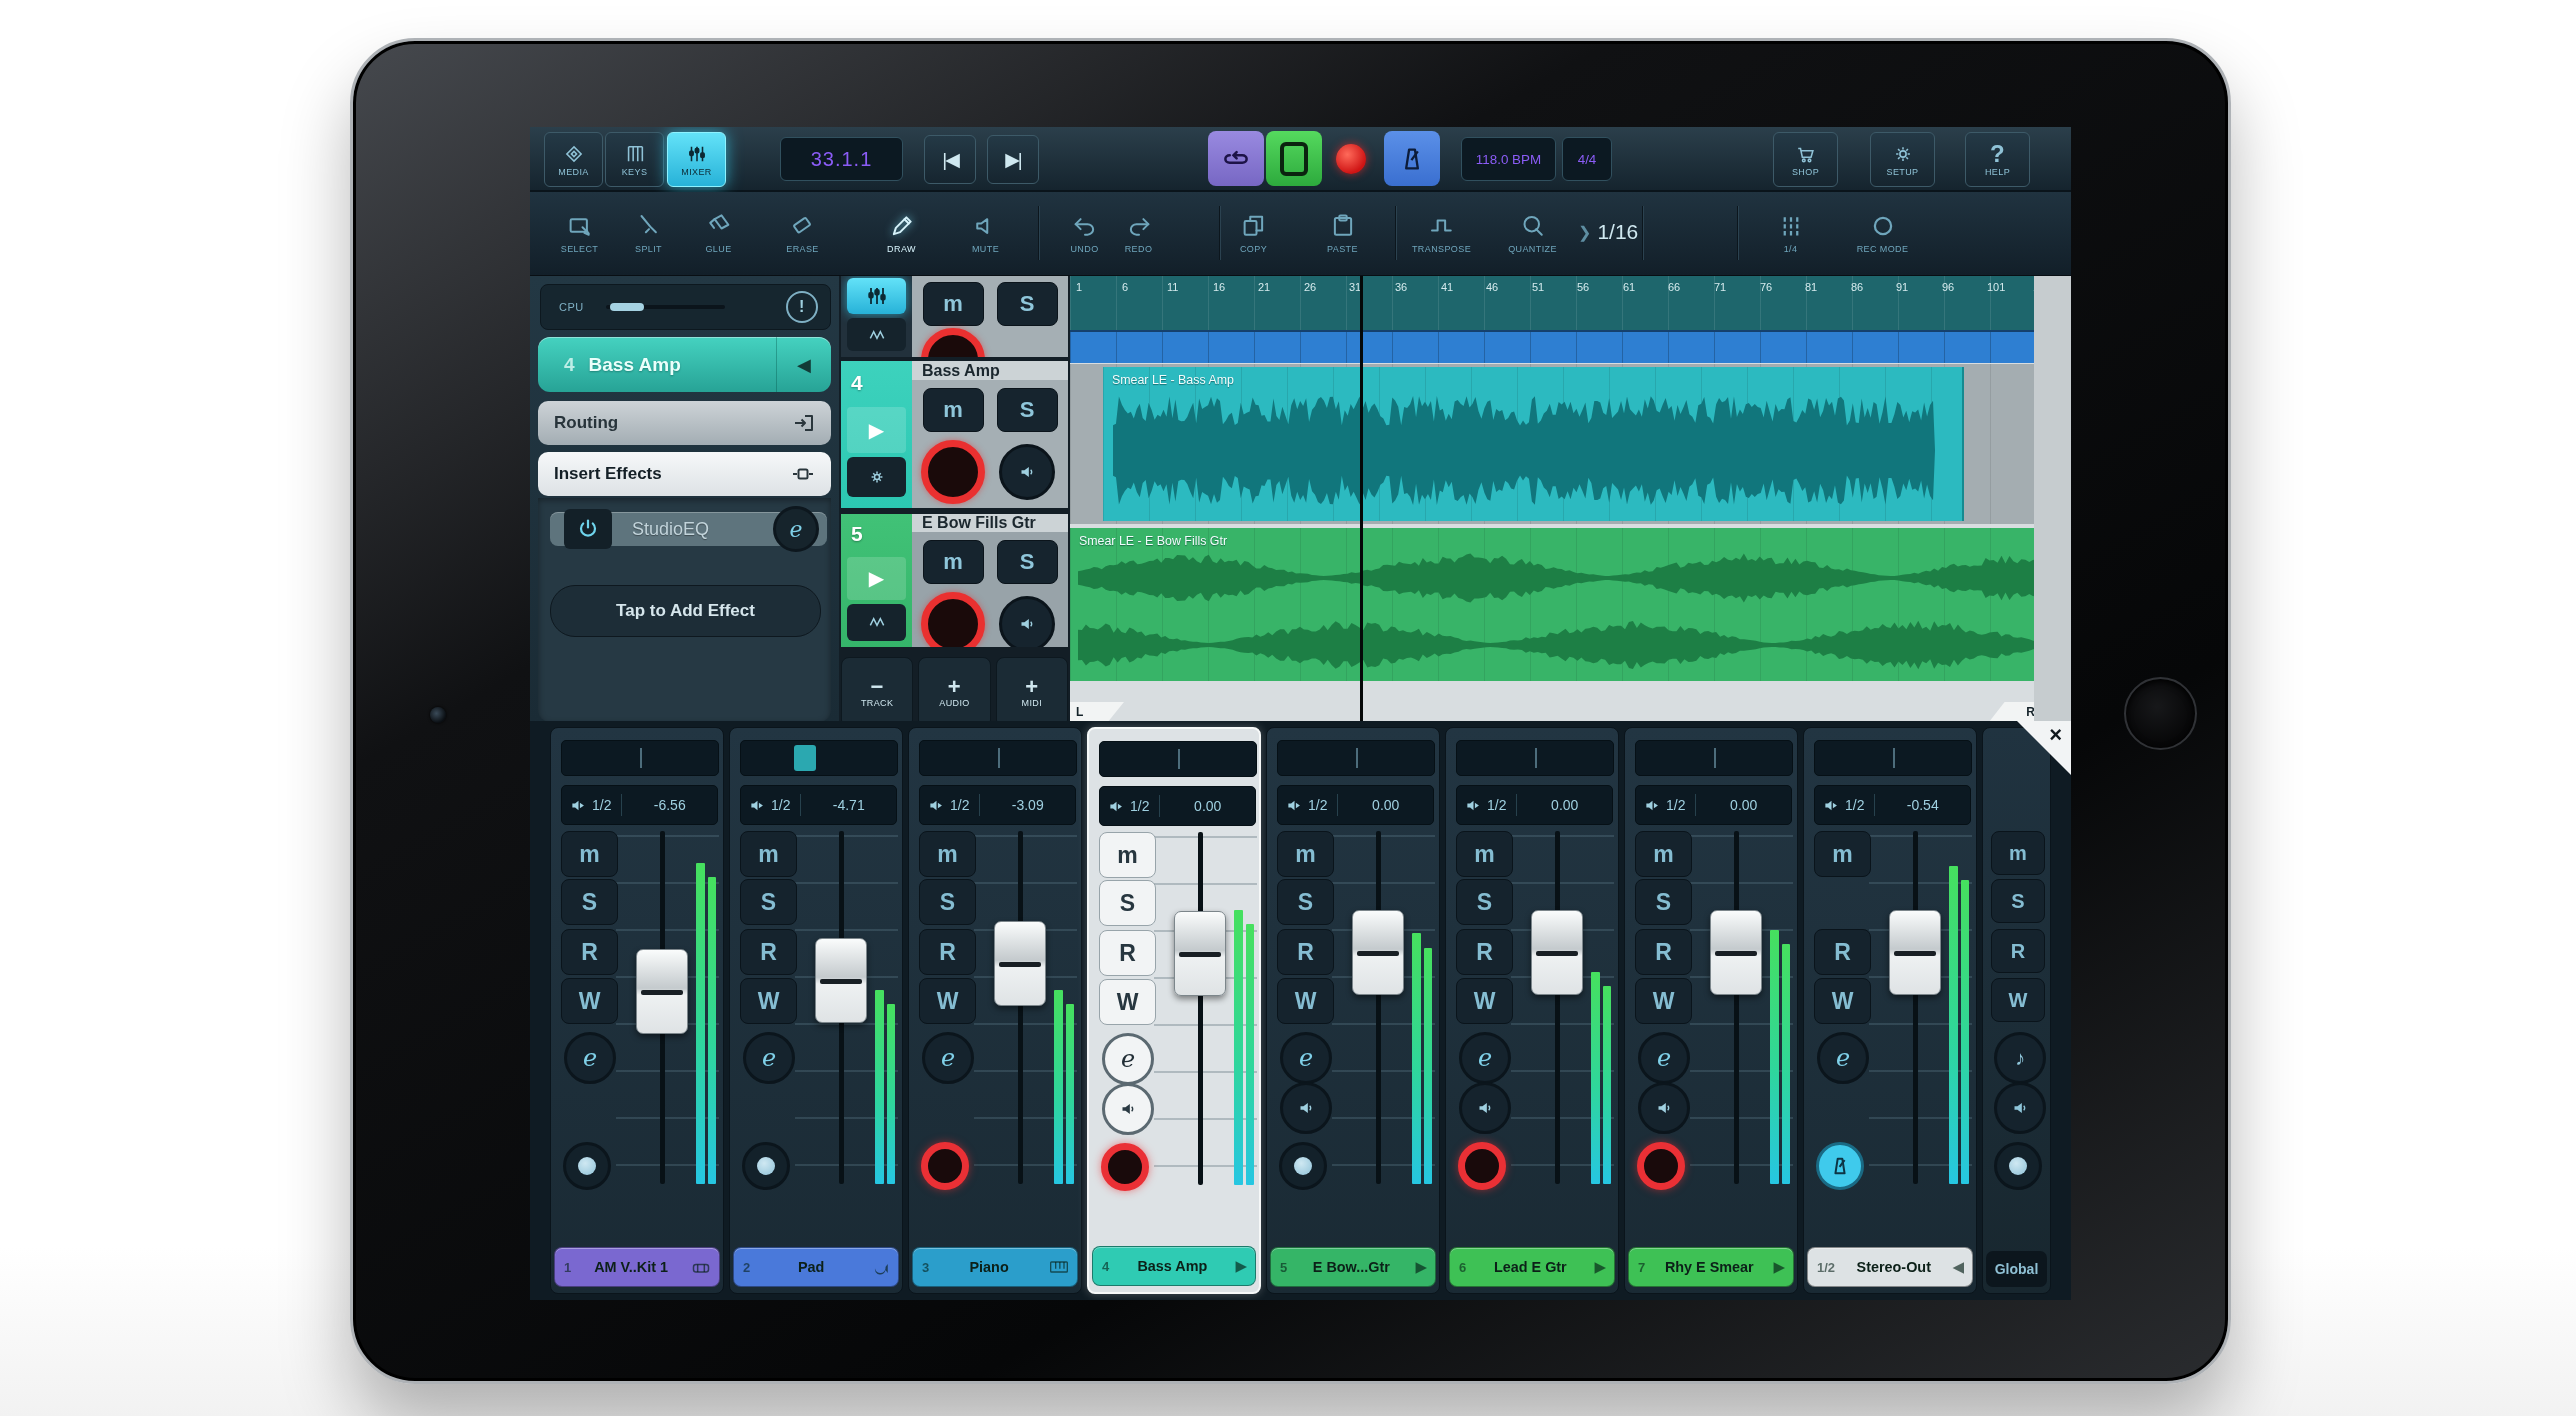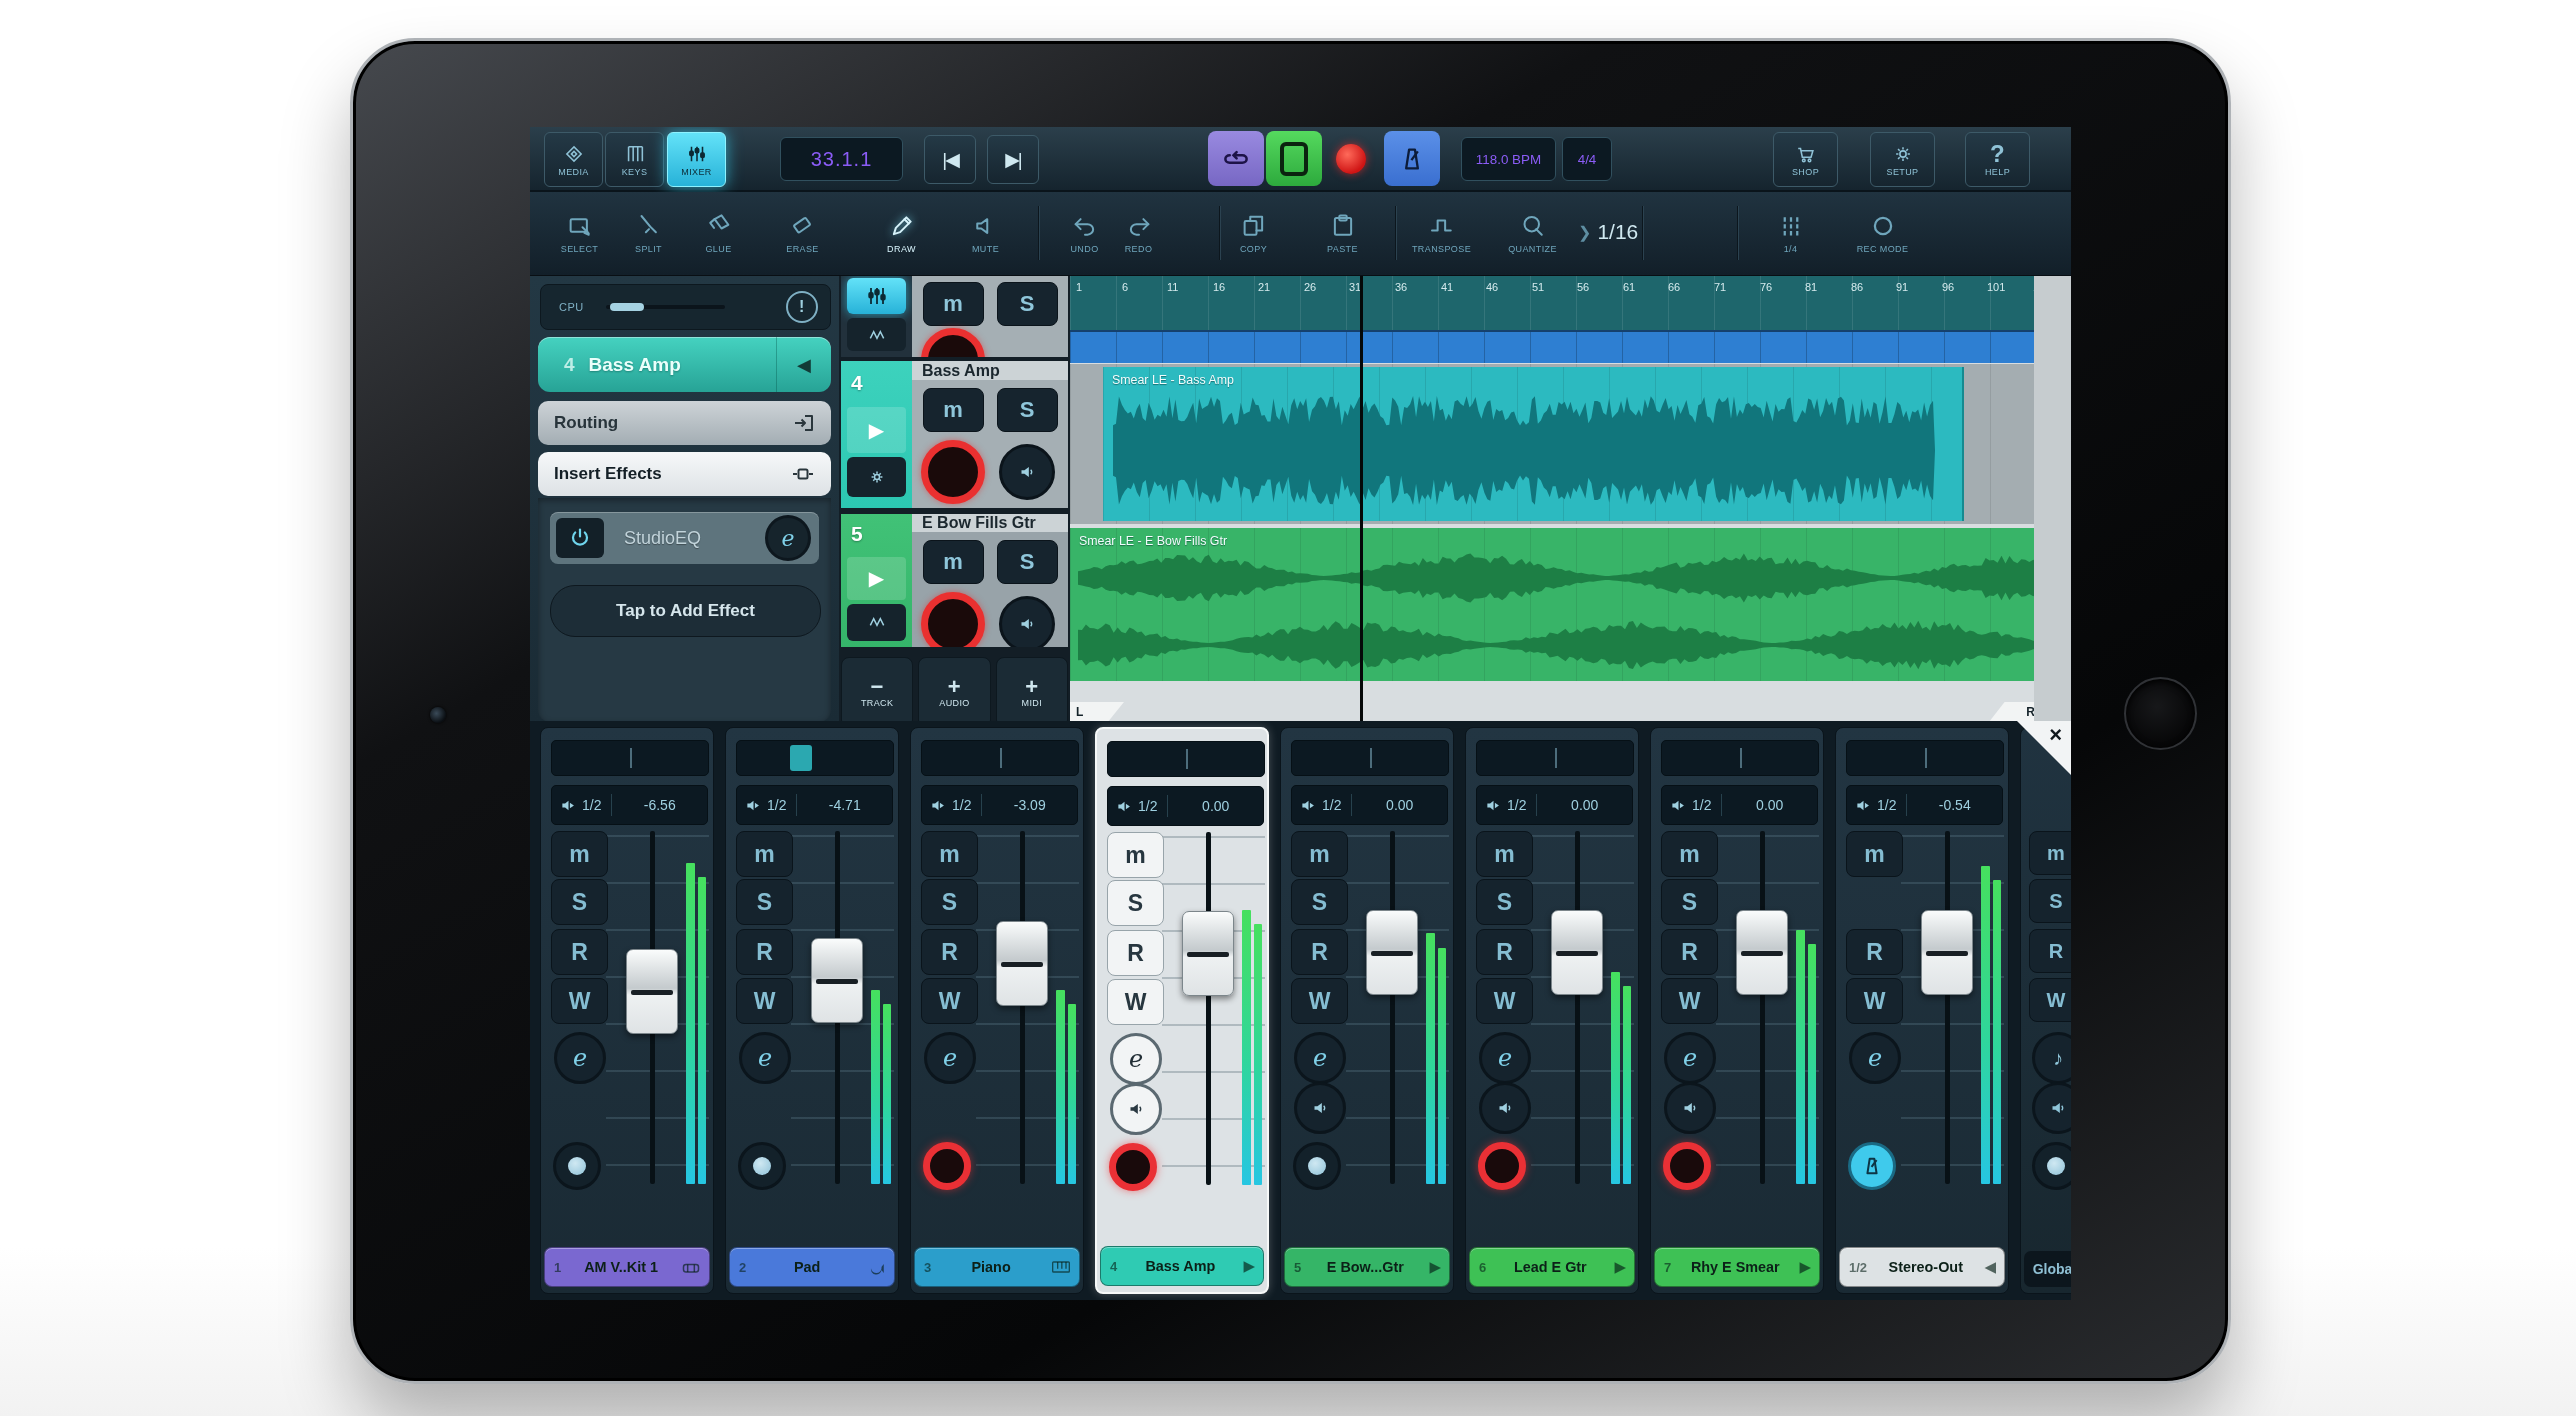--- a/index.html
+++ b/index.html
@@ -54,21 +54,21 @@
   .trksel .num{margin-left:26px;font-size:19px;opacity:.75;font-weight:bold;}
   .trksel .nm{margin-left:14px;font-size:19px;font-weight:bold;text-shadow:0 1px 2px rgba(0,60,55,.4);}
   .trksel .coll{margin-left:auto;width:54px;height:100%;border-left:1px solid rgba(0,80,70,.35);display:flex;align-items:center;justify-content:center;color:#123a36;font-size:18px;}
   .panelbtn{position:absolute;left:8px;width:293px;height:44px;border-radius:10px;display:flex;align-items:center;
     font-size:17px;font-weight:bold;color:#28343b;}
   .routingb{top:125px;background:linear-gradient(#cdd3d7,#a3adb3);}
   .insertb{top:176px;background:linear-gradient(#f6f8f9,#dde2e5);color:#141f26;}
   .panelbtn .lbl{margin-left:16px;}
   .panelbtn .ricon{margin-left:auto;margin-right:14px;display:flex;}
   .fxpanel{position:absolute;left:8px;top:222px;width:293px;height:224px;background:#263944;border-radius:0 0 12px 12px;box-shadow:inset 0 2px 6px rgba(0,0,0,.4);}
-  .fxslot{position:absolute;left:12px;top:14px;width:269px;height:52px;background:#5e747d;border-radius:8px;display:flex;align-items:center;box-shadow:inset 0 1px 0 rgba(255,255,255,.25);}
+  .fxslot{position:absolute;left:12px;top:14px;width:269px;height:34px;background:#5e747d;border-radius:8px;display:flex;align-items:center;box-shadow:inset 0 1px 0 rgba(255,255,255,.25);padding-left:8px;}
   .pwr{margin-left:6px;width:48px;height:40px;background:#132028;border-radius:6px;display:flex;align-items:center;justify-content:center;color:#6fd4ec;}
   .fxname{margin-left:20px;font-size:18px;color:#c2d4db;text-shadow:0 1px 1px rgba(0,0,0,.35);}
   .ecirc{margin-left:auto;margin-right:8px;width:40px;height:40px;border-radius:50%;background:#16242c;border:3px solid #0d171e;
     color:#7fd0e8;font-family:"DejaVu Serif",serif;font-style:italic;font-size:22px;display:flex;align-items:center;justify-content:center;}
   .addfx{position:absolute;left:12px;top:87px;width:269px;height:50px;background:#1d2d37;border:1px solid #0e181f;border-radius:25px;
     display:flex;align-items:center;justify-content:center;color:#d6e6ec;font-size:17px;font-weight:bold;}
   
   .tracklist{position:absolute;left:309px;top:149px;width:231px;height:446px;background:#131e26;}
   .trow{position:absolute;left:2px;width:227px;display:flex;overflow:hidden;background:#97a2a8;}
   .ttab{width:71px;flex:none;display:flex;flex-direction:column;}
@@ -99,21 +99,21 @@
   .lane{position:absolute;left:0;width:1001px;background-image:repeating-linear-gradient(90deg,rgba(0,0,0,.09) 0 1px,transparent 1px 46px);}
   .lane4{top:88px;height:160px;background-color:#a4adb1;}
   .lane5{top:252px;height:153px;background-color:#38b468;}
   .lane6{top:408px;height:38px;background-color:#41cb54;}
   .clipbass{position:absolute;left:33px;top:3px;width:859px;height:154px;background:#2cbac0;border-right:2px solid #158a90;
     background-image:repeating-linear-gradient(90deg,rgba(0,0,0,.10) 0 1px,transparent 1px 46px);}
   .cliplabel{position:absolute;left:9px;top:6px;font-size:12.4px;color:#f2fdfd;text-shadow:0 1px 1px rgba(0,40,40,.5);white-space:nowrap;}
   .edgestrip{position:absolute;left:964px;top:0;width:37px;height:446px;background:#c6cccf;}
   .playhead{position:absolute;left:290px;top:0;width:3px;height:446px;background:#050808;}
   
-  .mixer{position:absolute;left:0;top:594px;width:1541px;height:579px;background:#0f1b23;display:flex;gap:11px;padding:6px 10px 0;box-sizing:border-box;}
+  .mixer{position:absolute;left:0;top:594px;width:1541px;height:579px;background:#0f1b23;display:flex;gap:5px;padding:6px 20px 0;box-sizing:border-box;}
   .strip{position:relative;flex:none;width:174px;height:567px;background:linear-gradient(#223542,#1a2a34);border-radius:8px;border:1px solid #0a141b;box-sizing:border-box;}
   .strip.sel{background:#dde2e5;border:2px solid #f6f8f8;box-shadow:0 0 10px rgba(255,255,255,.25);}
   .pan{position:absolute;left:10px;top:12px;width:156px;height:34px;background:#0c1922;border-radius:5px;border:1px solid #06101{6}px;}
   .pan{border:1px solid #061016;}
   .pantick{position:absolute;left:50%;top:7px;width:2px;height:20px;background:#4d6d7c;}
   .panhandle{position:absolute;top:4px;width:22px;height:26px;background:#2ba8b0;border-radius:3px;}
   .route{position:absolute;left:10px;top:57px;width:155px;height:38px;background:#0c1922;border-radius:5px;border:1px solid #061016;
     display:flex;align-items:center;color:#9fd0e0;font-size:14px;}
   .route .ob{margin-left:8px;display:flex;color:#9fd0e0;}
   .route .bus{margin-left:5px;}

